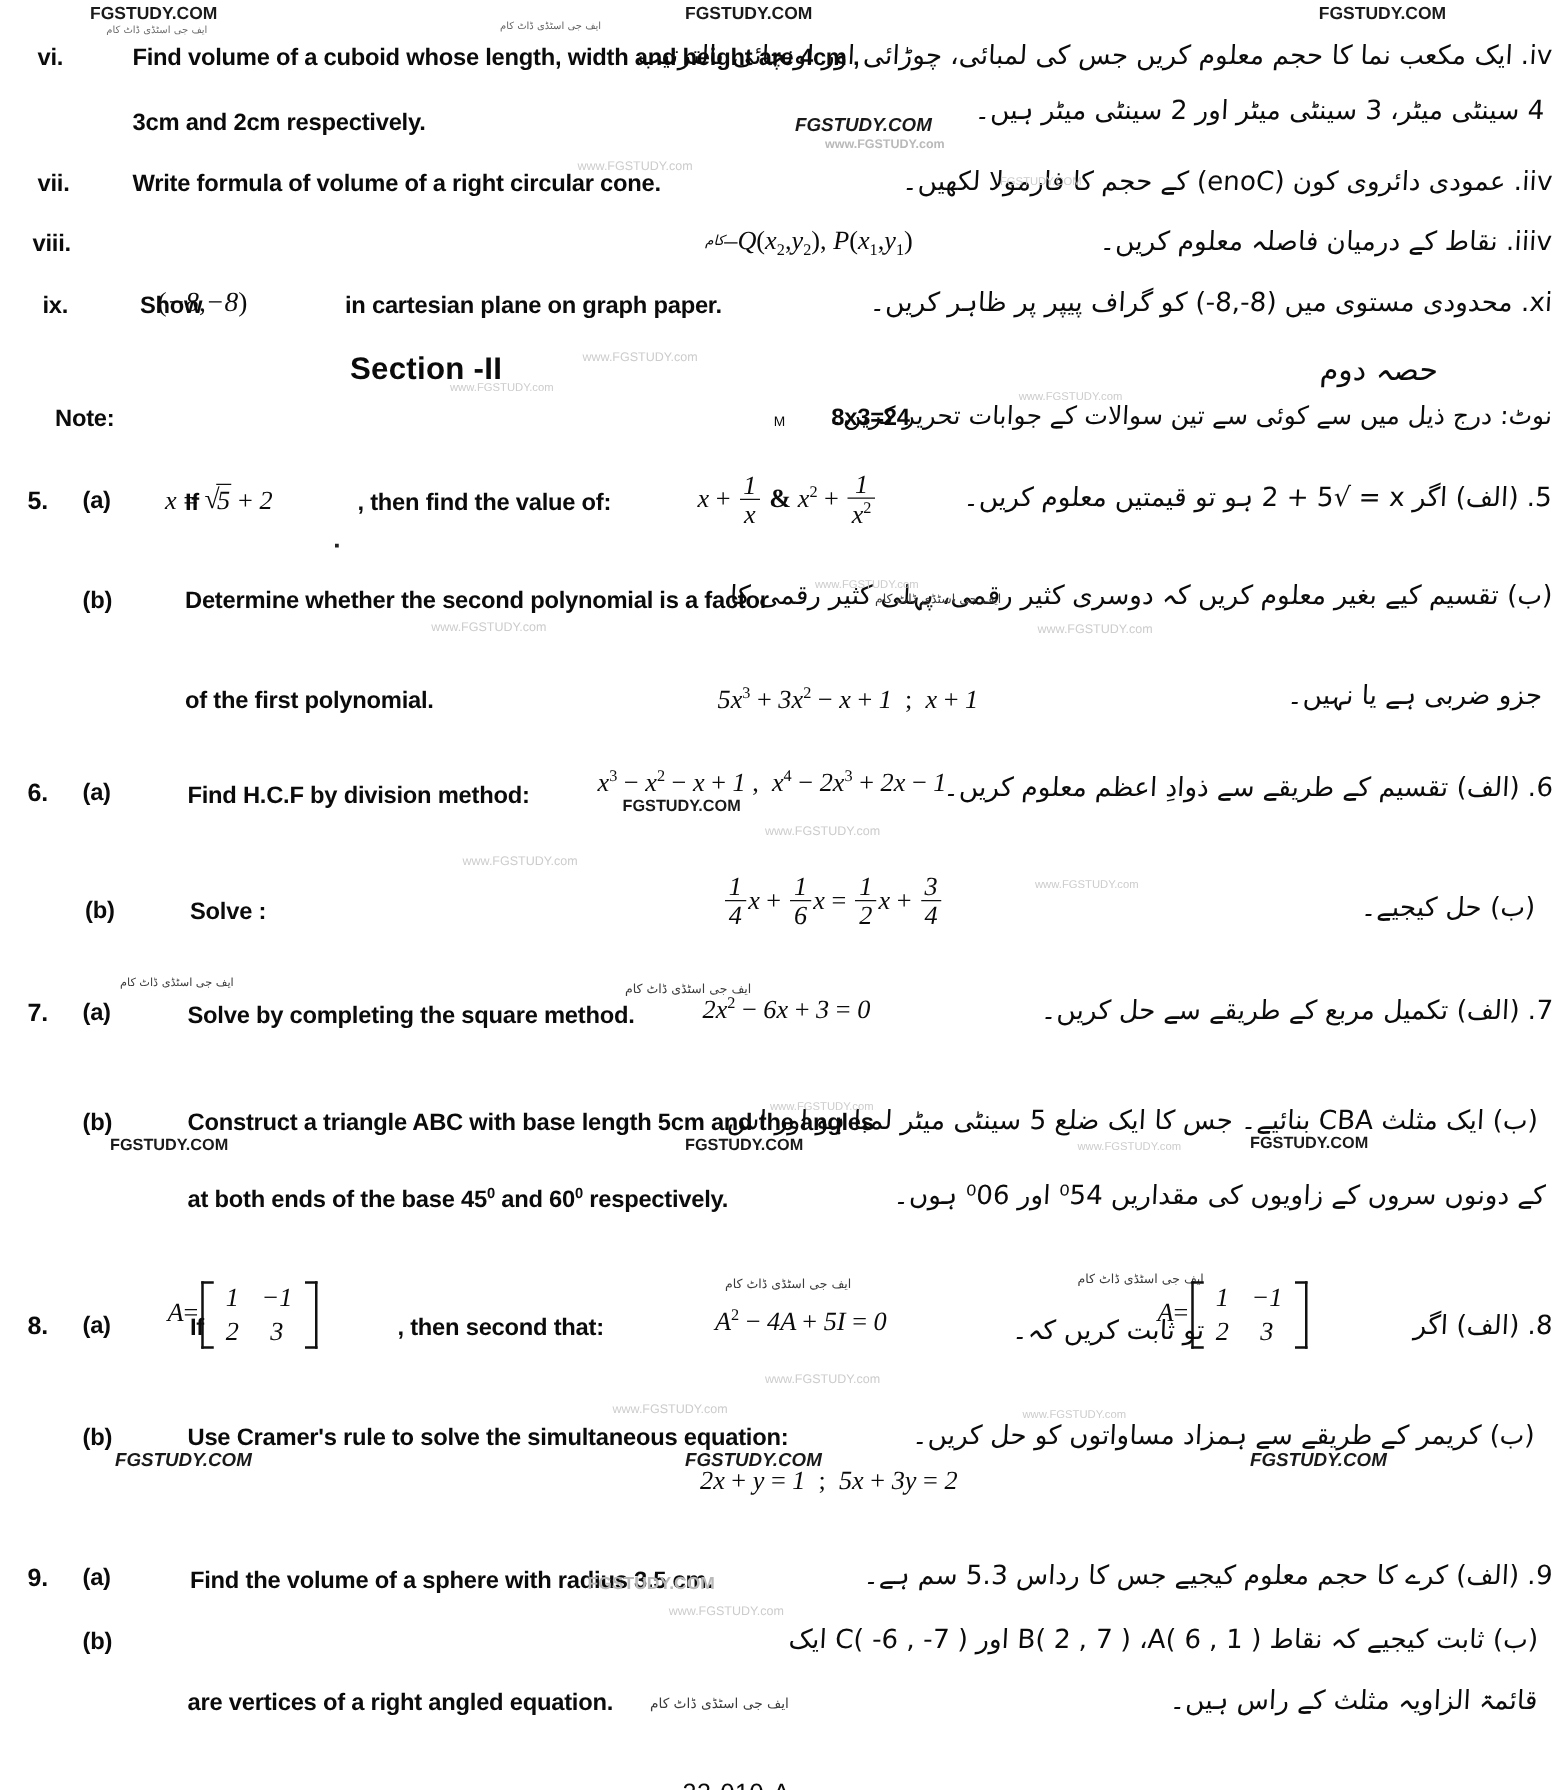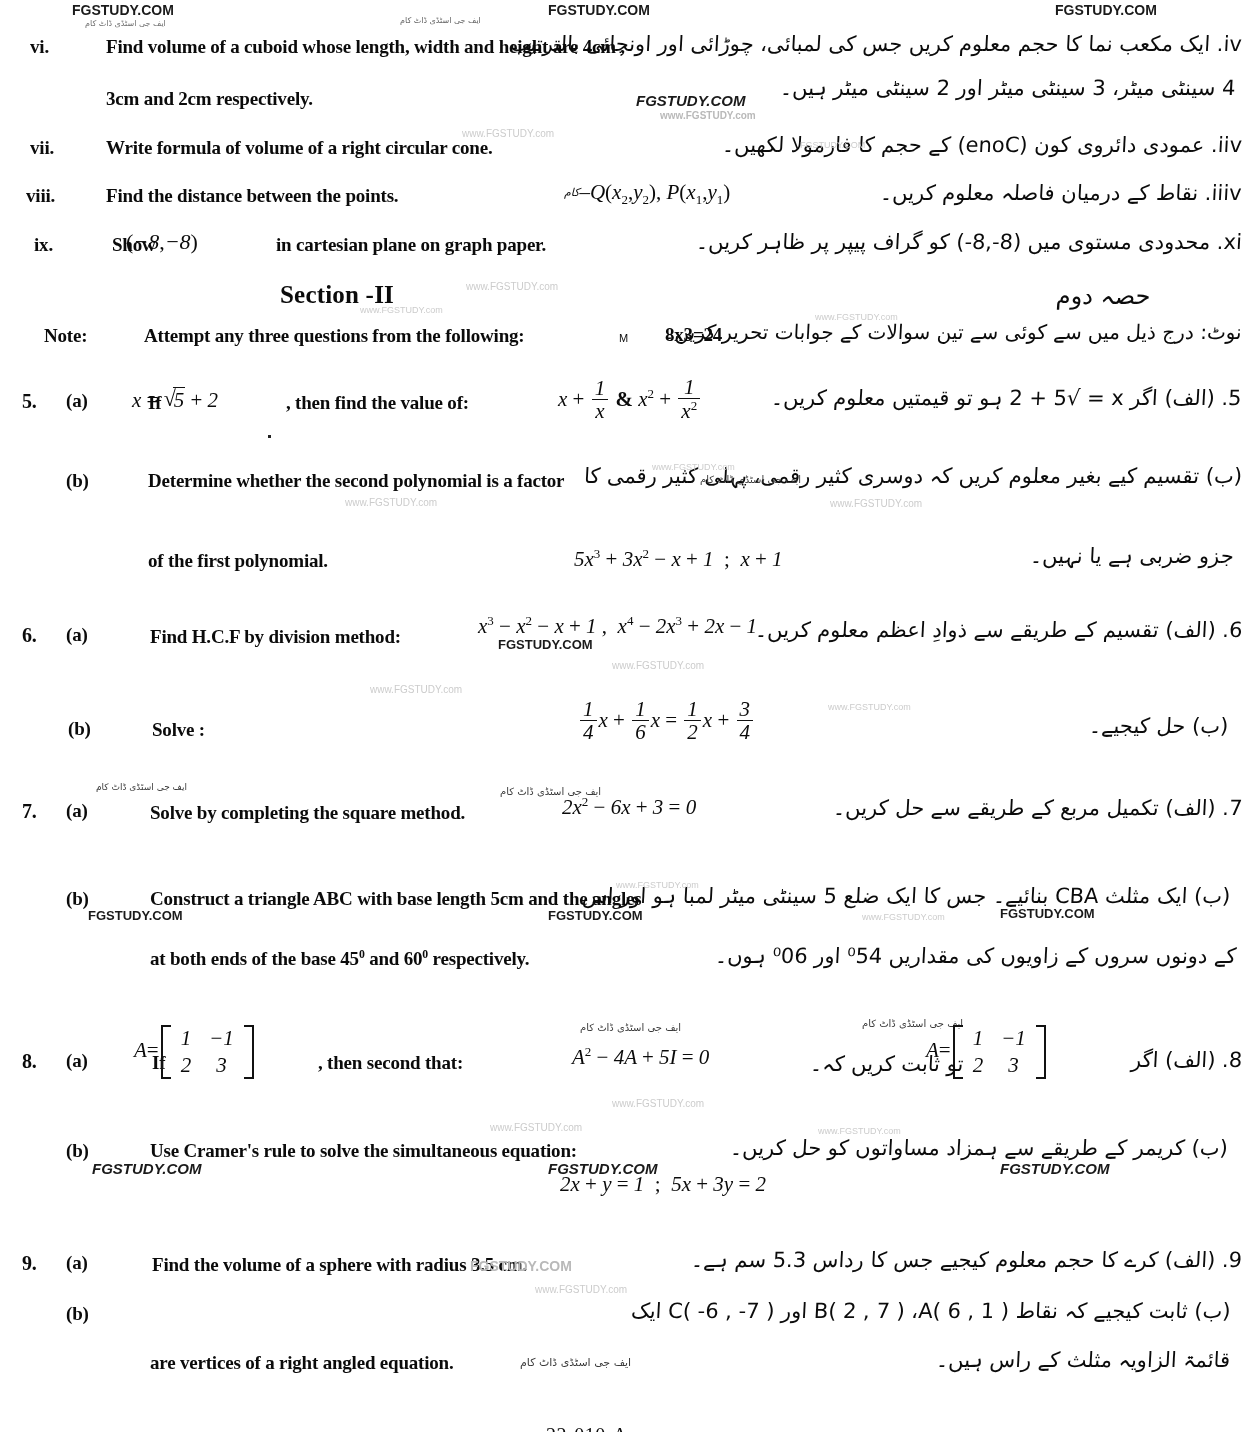--- a/index.html
+++ b/index.html
@@ -6,21 +6,21 @@
   body{
     width:1250px;height:1432px;position:relative;overflow:hidden;
     font-family:"Liberation Sans", sans-serif;
     color:#0b0b0b;
     -webkit-font-smoothing:none;
   }
   .page{position:absolute;inset:0;}
 
   
   .abs{position:absolute;white-space:nowrap;}
-  .eng{font-family:Liberation Serif, serif;font-weight:600;letter-spacing:-0.2px;}
+  .eng{font-family:Liberation Sans, sans-serif;font-weight:600;letter-spacing:-0.2px;}
   .engn{font-family:"Liberation Sans", sans-serif;font-weight:400;}
   .urdu{
     font-family:"DejaVu Sans", sans-serif;
     direction:rtl;unicode-bidi:bidi-override;
     font-size:17px;font-weight:500;
     white-space:nowrap;
     transform:skewX(-3deg);
   }
   .math{
     font-family:"Liberation Serif", serif;
@@ -97,21 +97,20 @@
 
   <div class="abs eng qnum" style="left:30px;top:137px;font-size:19px;">vii.</div>
   <div class="abs eng body19" style="left:66px;top:137px;">Write formula of volume of a right circular cone.</div>
   <div class="abs urdu urdu-big" style="right:8px;top:133px;">
     <span>vii</span><span>. </span><span>عمودی دائروی کون (Cone) کے حجم کا فارمولا لکھیں۔</span>
   </div>
   <div class="wm faint2" style="left:462px;top:128px;font-size:10px;">www.FGSTUDY.com</div>
   <div class="wm faint2" style="left:800px;top:140px;font-size:9px;">FGSTUDY.COM</div>
 
   <div class="abs eng qnum" style="left:26px;top:185px;font-size:19px;">viii.</div>
-  <div class="abs eng body19" style="left:66px;top:185px;">Find the distance between the points.</div>
   <div class="abs math" style="left:564px;top:180px;">
     <span class="urdu" style="font-size:11px;position:relative;top:-3px;">کام</span><span style="font-style:normal;">–</span>Q<span class="up">(</span>x<sub>2</sub><span class="up">,</span>y<sub>2</sub><span class="up">)</span><span class="up">,</span> P<span class="up">(</span>x<sub>1</sub><span class="up">,</span>y<sub>1</sub><span class="up">)</span>
   </div>
   <div class="abs urdu urdu-big" style="right:8px;top:181px;">
     <span>viii</span><span>. </span><span>نقاط کے درمیان فاصلہ معلوم کریں۔</span>
   </div>
 
   <div class="abs eng qnum" style="left:34px;top:234px;font-size:19px;">ix.</div>
   <div class="abs eng body19" style="left:72px;top:234px;">Show</div>
   <div class="abs math" style="left:126px;top:229px;font-size:22px;">
@@ -122,21 +121,20 @@
     <span>ix</span><span>. </span><span>محدودی مستوی میں (8-,8-) کو گراف پیپر پر ظاہر کریں۔</span>
   </div>
 
   <div class="abs eng secttl" style="left:280px;top:281px;">Section -II</div>
   <div class="wm faint2" style="left:466px;top:281px;font-size:10px;">www.FGSTUDY.com</div>
   <div class="wm faint2" style="left:360px;top:305px;font-size:9px;">www.FGSTUDY.com</div>
   <div class="abs urdu" style="right:100px;top:282px;font-size:24px;">حصہ دوم</div>
   <div class="wm faint2" style="left:815px;top:312px;font-size:9px;">www.FGSTUDY.com</div>
 
   <div class="abs eng" style="left:44px;top:325px;font-size:19px;font-weight:700;">Note:</div>
-  <div class="abs eng body19" style="left:104px;top:325px;">Attempt any three questions from the following:</div>
   <div class="abs engn" style="left:619px;top:332px;font-size:11px;">M</div>
   <div class="abs eng" style="left:665px;top:324px;font-size:19px;font-weight:700;">8x3=24</div>
   <div class="abs urdu" style="right:8px;top:320px;font-size:20px;">نوٹ: درج ذیل میں سے کوئی سے تین سوالات کے جوابات تحریر کریں۔</div>
 
   <div class="abs eng qnum" style="left:22px;top:390px;">5.</div>
   <div class="abs eng part" style="left:66px;top:390px;">(a)</div>
   <div class="abs eng body19" style="left:108px;top:392px;">If</div>
   <div class="abs math" style="left:132px;top:387px;">
     x <span class="up">=</span> <span class="rad"><span class="bar">5</span></span> <span class="up">+</span> 2
   </div>

